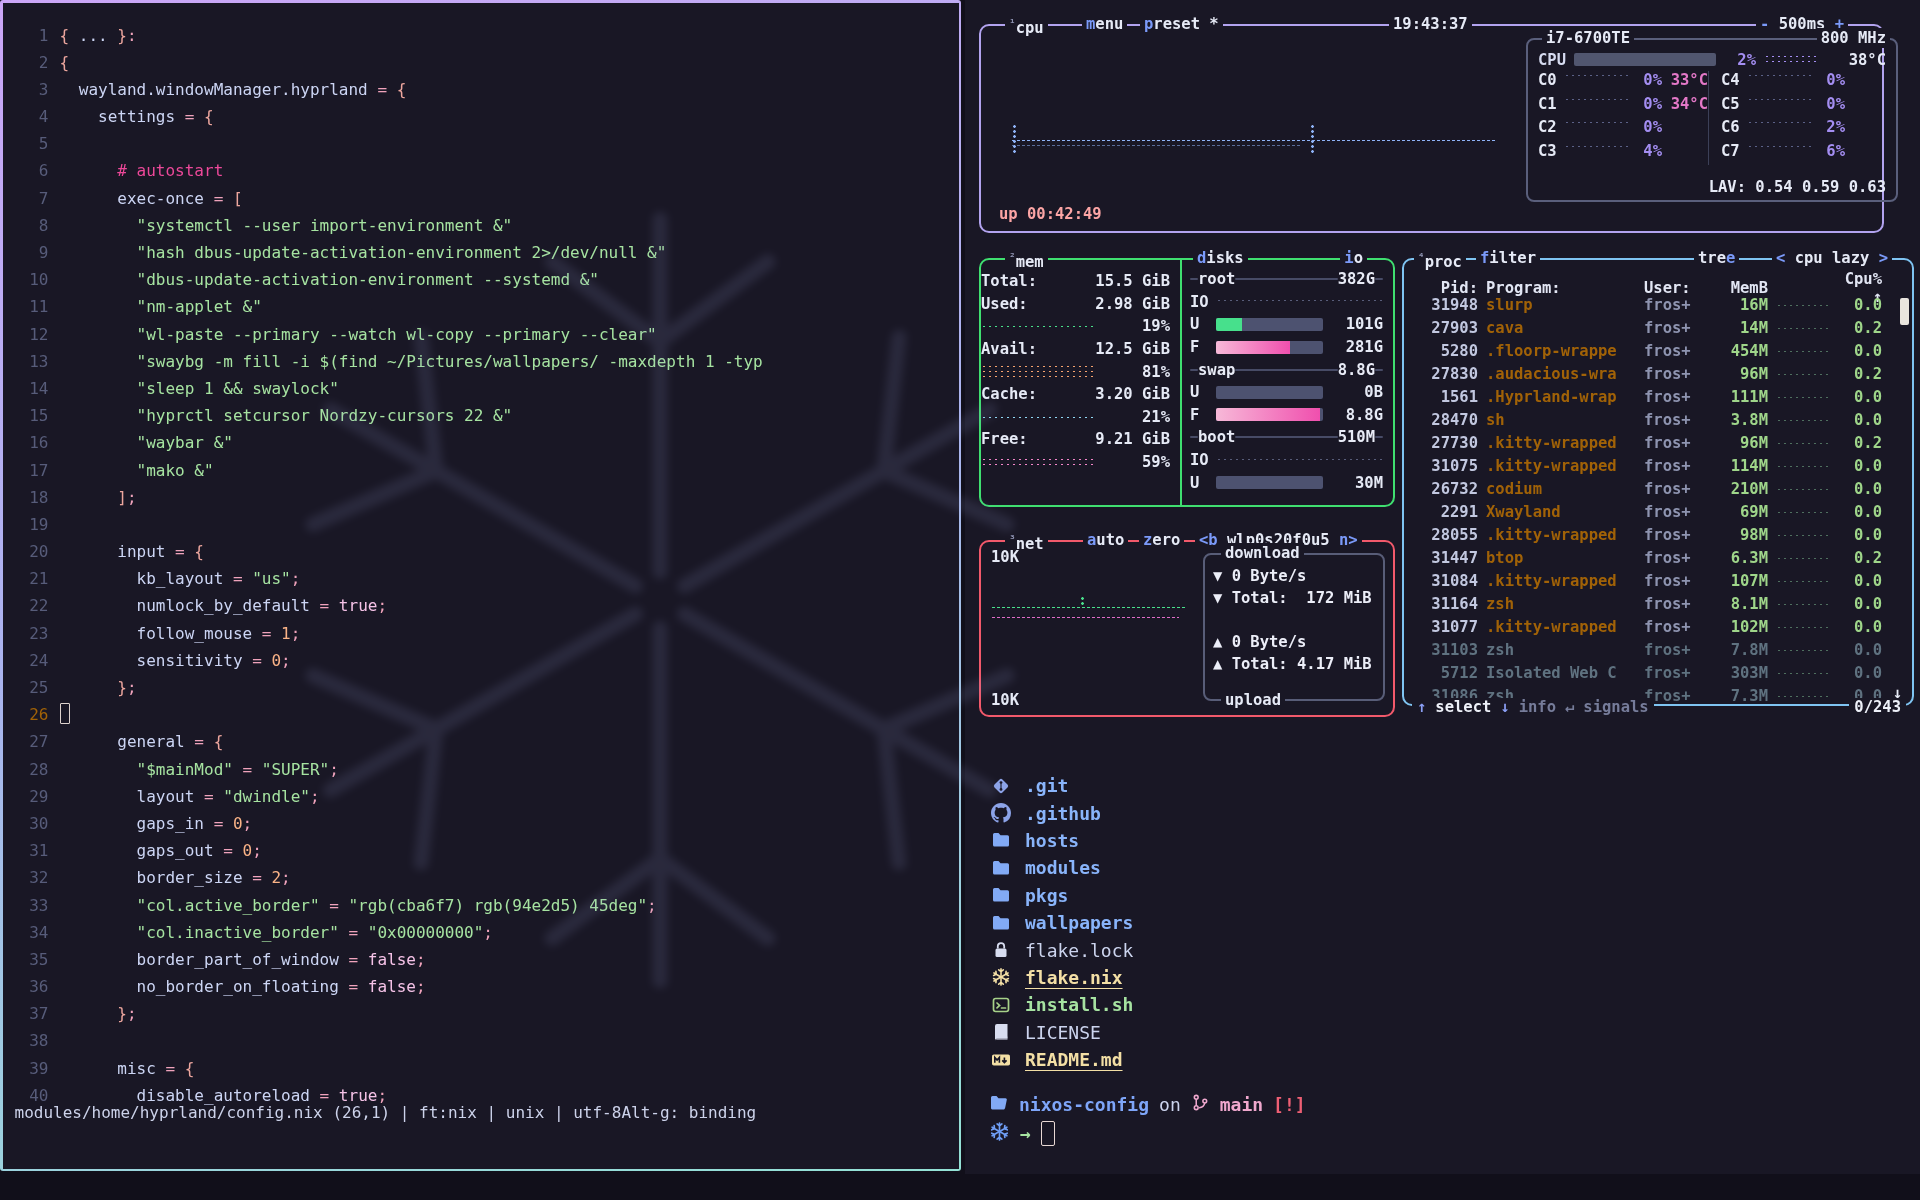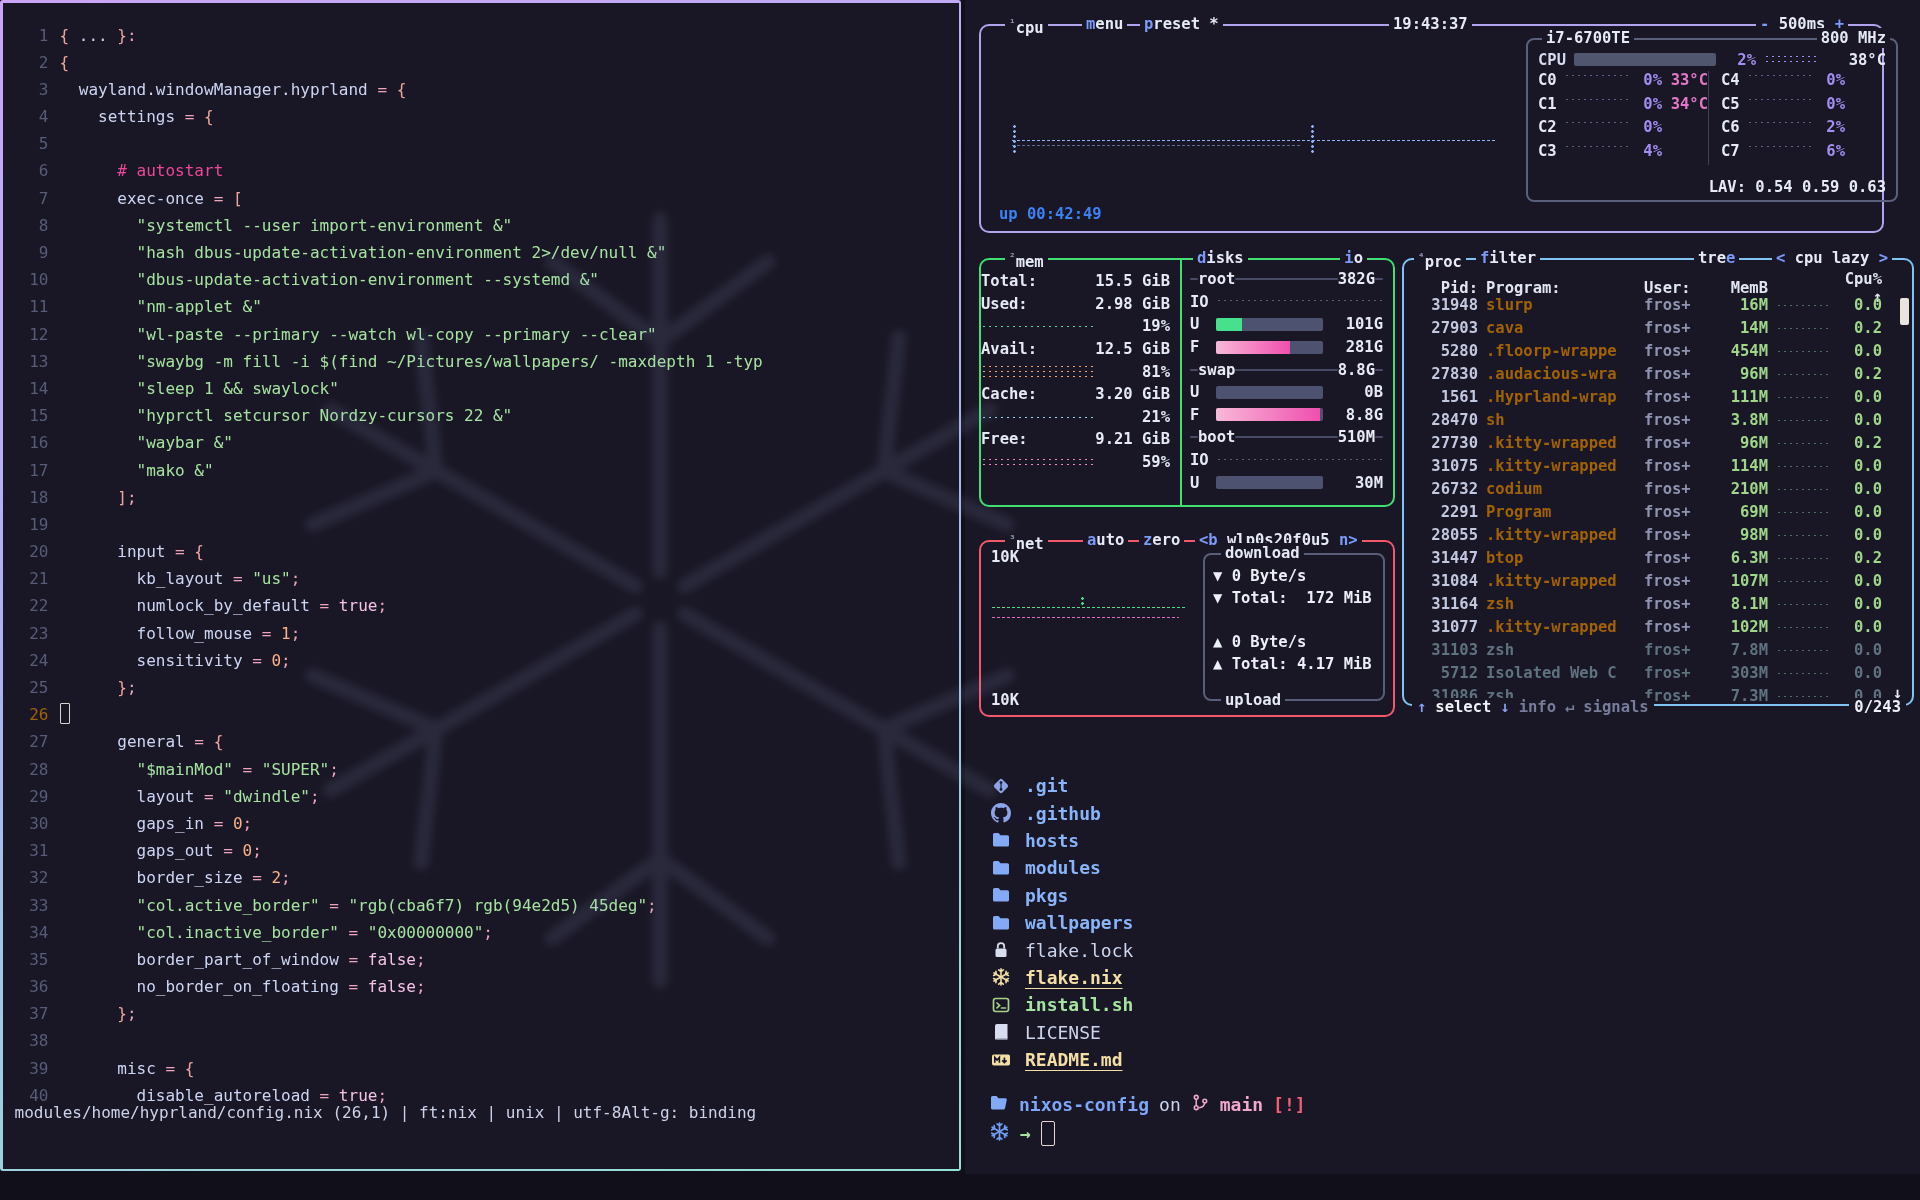--- a/index.html
+++ b/index.html
@@ -39,21 +39,21 @@
   .dots{background-image:radial-gradient(currentColor 1.2px,transparent 1.3px);
     background-size:6px 5px;background-position:left bottom}
 
   #cpu-box{left:14px;top:24px;width:905px;height:209px;border-color:#b2a3ef}
   #cpu-graph{position:absolute;left:30px;top:96px;width:485px;height:40px;color:#8fb3f7}
   #cpu-graph .dotline{position:absolute;left:0;right:0;top:17px;height:3px;
     background-image:radial-gradient(currentColor 1.1px,transparent 1.2px);background-size:5px 3px}
   #cpu-graph .dotline.b{top:22px;right:40%;opacity:.55}
   #cpu-graph .spike{position:absolute;width:3px;top:2px;height:30px;
     background-image:radial-gradient(currentColor 1.1px,transparent 1.2px);background-size:3px 5px}
-  #uptime{position:absolute;left:18px;bottom:8px;color:#3b82f6}
+  #uptime{position:absolute;left:18px;bottom:8px;color:#fca5a5}
   #cpu-sub{position:absolute;left:545px;top:12px;width:372px;height:164px;
     border:2px solid #5a5f7c;border-radius:8px;padding:8px 10px 0 10px}
   .cpurow{display:flex;height:23px;align-items:center;gap:8px}
   .cpurow .cputrack{width:142px;height:13px;background:#51566f;border-radius:2px}
   .cpurow .pct{color:#a48ef2;width:32px;text-align:right}
   .cpurow .gdots{width:56px;height:8px;color:#a48ef2}
   .cpurow .tmp{margin-left:auto;color:#e6eaf6}
   #cores{display:grid;grid-template-columns:1fr 1fr}
   .core{display:flex;height:23.5px;align-items:flex-start;}
   .core.r{padding-left:12px;border-left:1px solid #3c4058}
@@ -519,21 +519,21 @@
           <div class="pgrid prow">
             <span class="ppid">26732</span>
             <span class="pprog">codium</span>
             <span class="puser">fros+</span>
             <span class="pmem">210M</span>
             <span class="pdots dots"></span>
             <span class="pcpu">0.0</span>
           </div>
           <div class="pgrid prow">
             <span class="ppid">2291</span>
-            <span class="pprog">Program</span>
+            <span class="pprog">Xwayland</span>
             <span class="puser">fros+</span>
             <span class="pmem">69M</span>
             <span class="pdots dots"></span>
             <span class="pcpu">0.0</span>
           </div>
           <div class="pgrid prow">
             <span class="ppid">28055</span>
             <span class="pprog">.kitty-wrapped</span>
             <span class="puser">fros+</span>
             <span class="pmem">98M</span>

